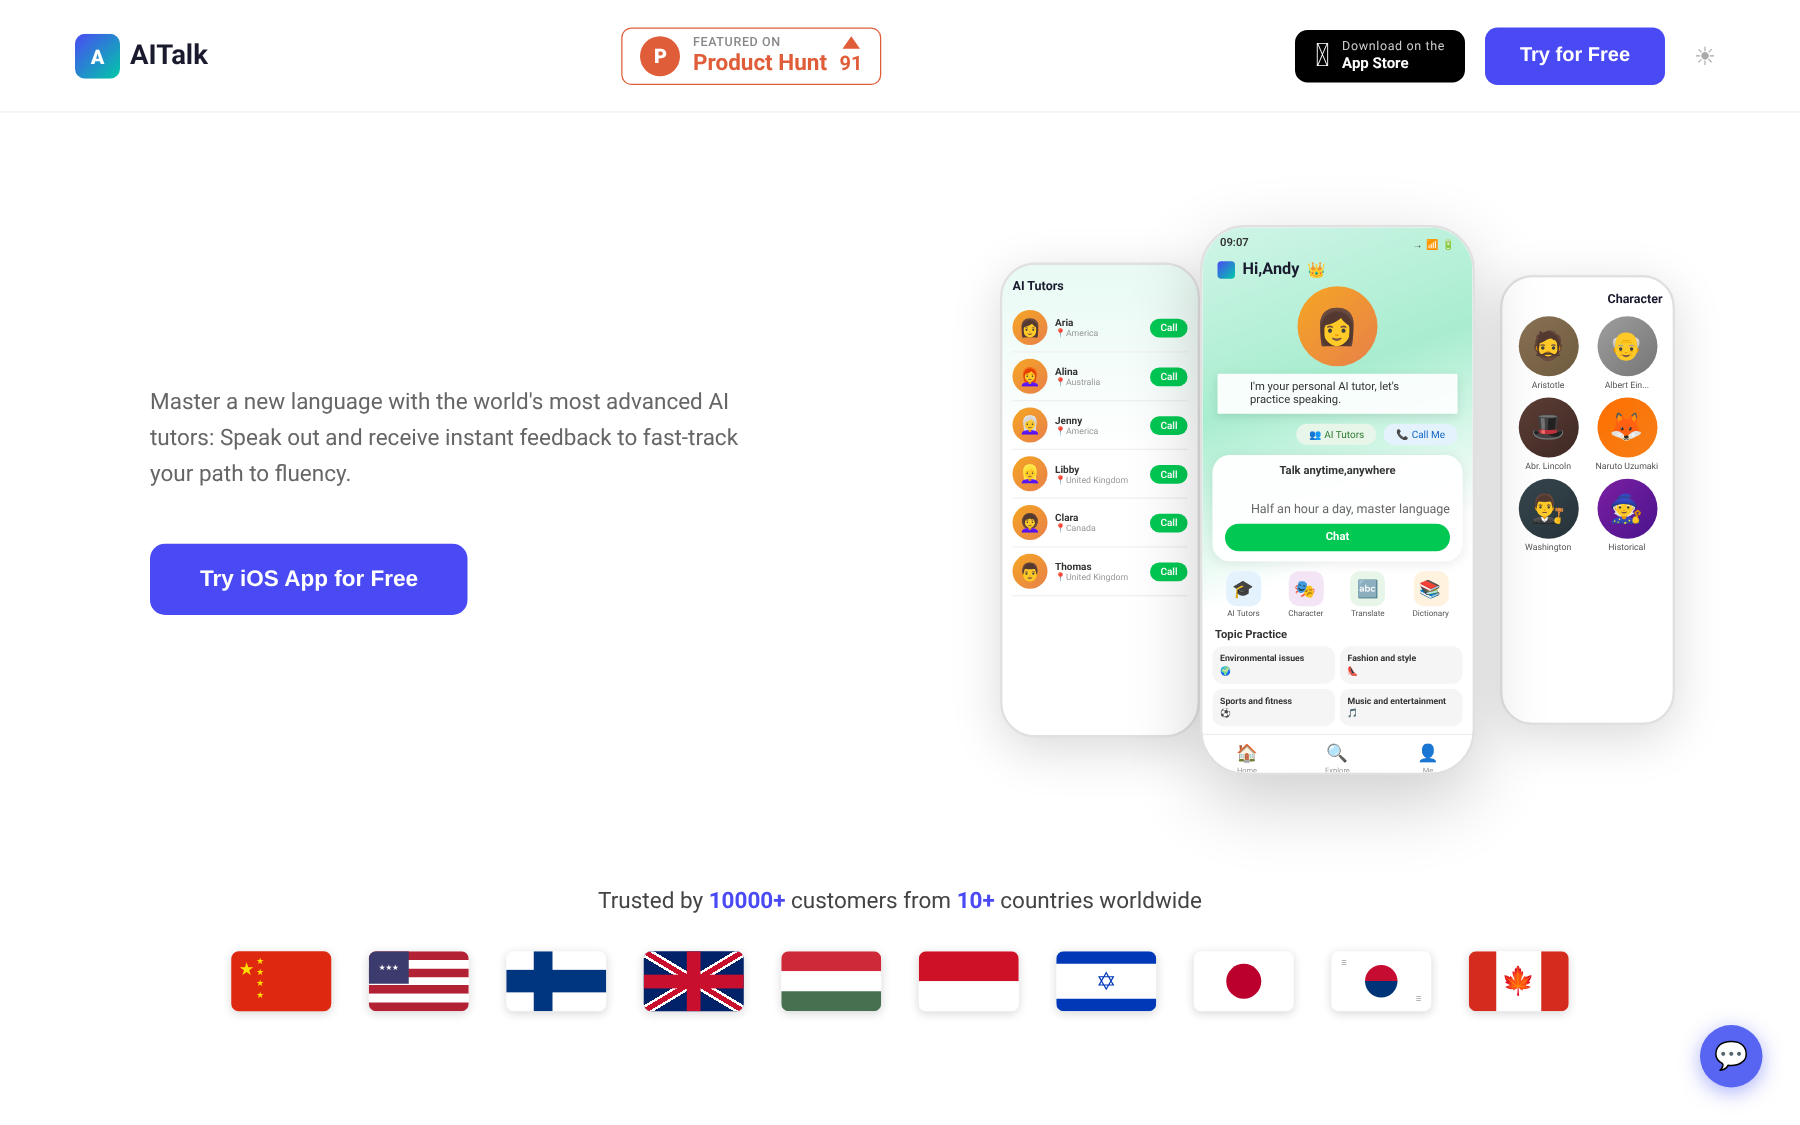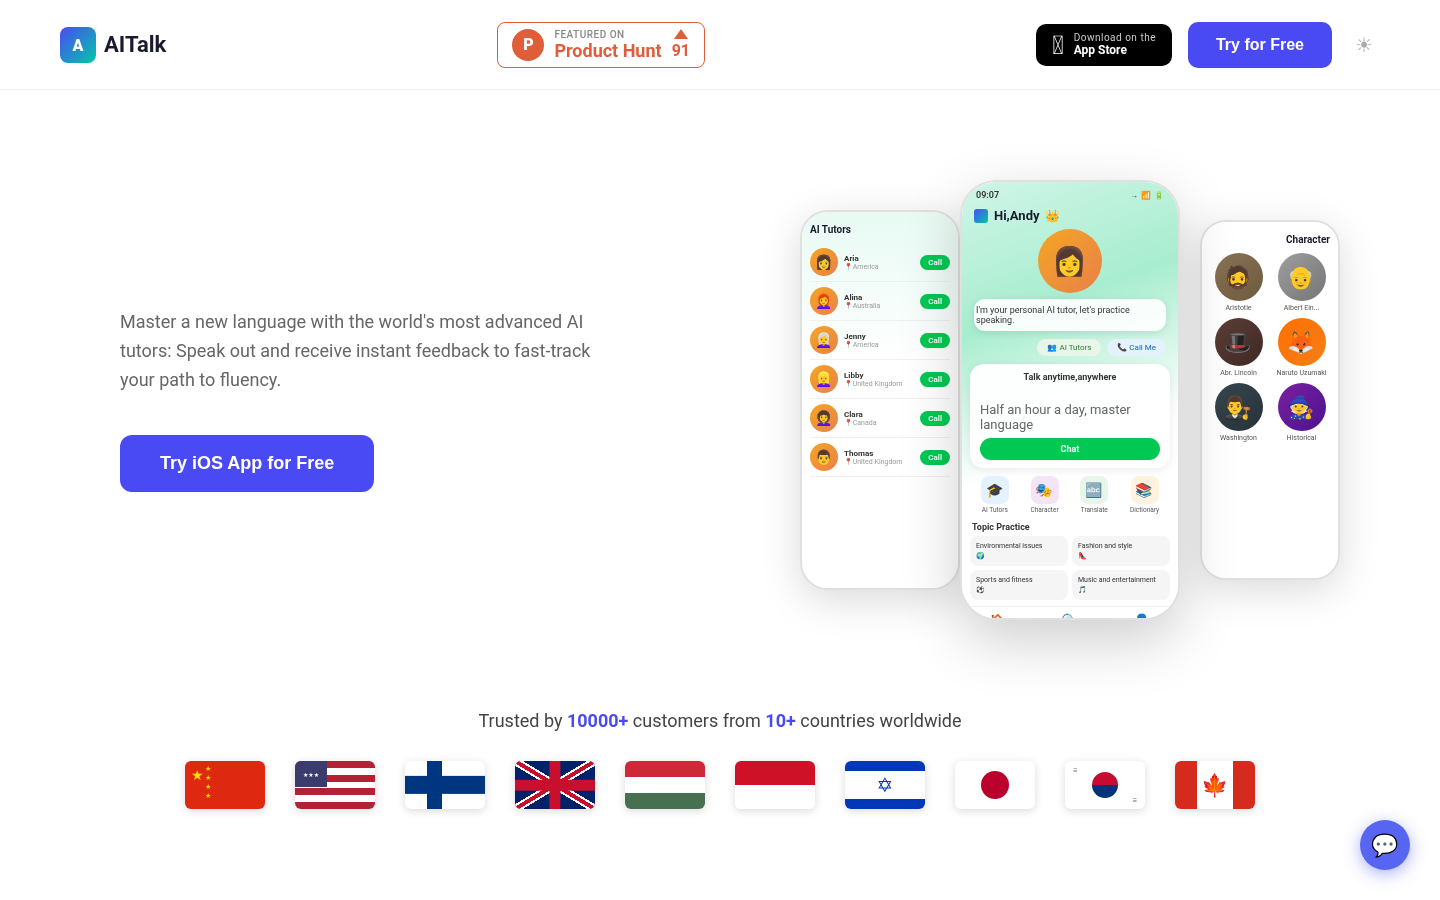--- a/index.html
+++ b/index.html
@@ -255,22 +255,22 @@
       background: linear-gradient(135deg, #f5a623, #e8804a);
       border-radius: 50%;
       margin: 0 auto 6px;
       display: flex;
       align-items: center;
       justify-content: center;
       font-size: 28px;
     }
     .phone-bubble {
       background: rgba(255,255,255,0.9);
-      border-radius: 11px;
-      padding: 6px 2px;
+      border-radius: 1px;
+      padding: 6px 26px;
       margin: 0 12px 8px;
       font-size: 9px;
       color: #333;
       box-shadow: 0 2px 8px rgba(0,0,0,0.1);
     }
     .phone-chat-buttons {
       display: flex;
       gap: 6px;
       margin: 0 12px 8px;
       justify-content: flex-end;
@@ -300,23 +300,23 @@
       box-shadow: 0 2px 10px rgba(0,0,0,0.08);
     }
     .phone-info-title {
       font-size: 9px;
       font-weight: 700;
       color: #333;
       text-align: center;
       margin-bottom: 20px;
     }
     .phone-info-sub {
-      font-size: 13px;
+      font-size: 10px;
       color: #666;
-      text-align: left;
+      text-align: right;
       margin-bottom: 6px;
     }
     .phone-chat-green {
       background: #00c853;
       border-radius: 16px;
       padding: 6px;
       text-align: center;
       font-size: 9px;
       color: white;
       font-weight: 700;
@@ -360,21 +360,21 @@
       margin: 0 8px 6px;
     }
     .phone-topic-card {
       background: #f5f5f5;
       border-radius: 8px;
       padding: 6px;
       font-size: 7px;
       color: #333;
     }
     .phone-topic-name {
-      font-weight: 400;
+      font-weight: 700;
       margin-bottom: 2px;
     }
     .phone-bottom-nav {
       display: flex;
       justify-content: space-around;
       padding: 6px 0;
       background: #fff;
       border-top: 1px solid #eee;
       margin-top: auto;
     }

